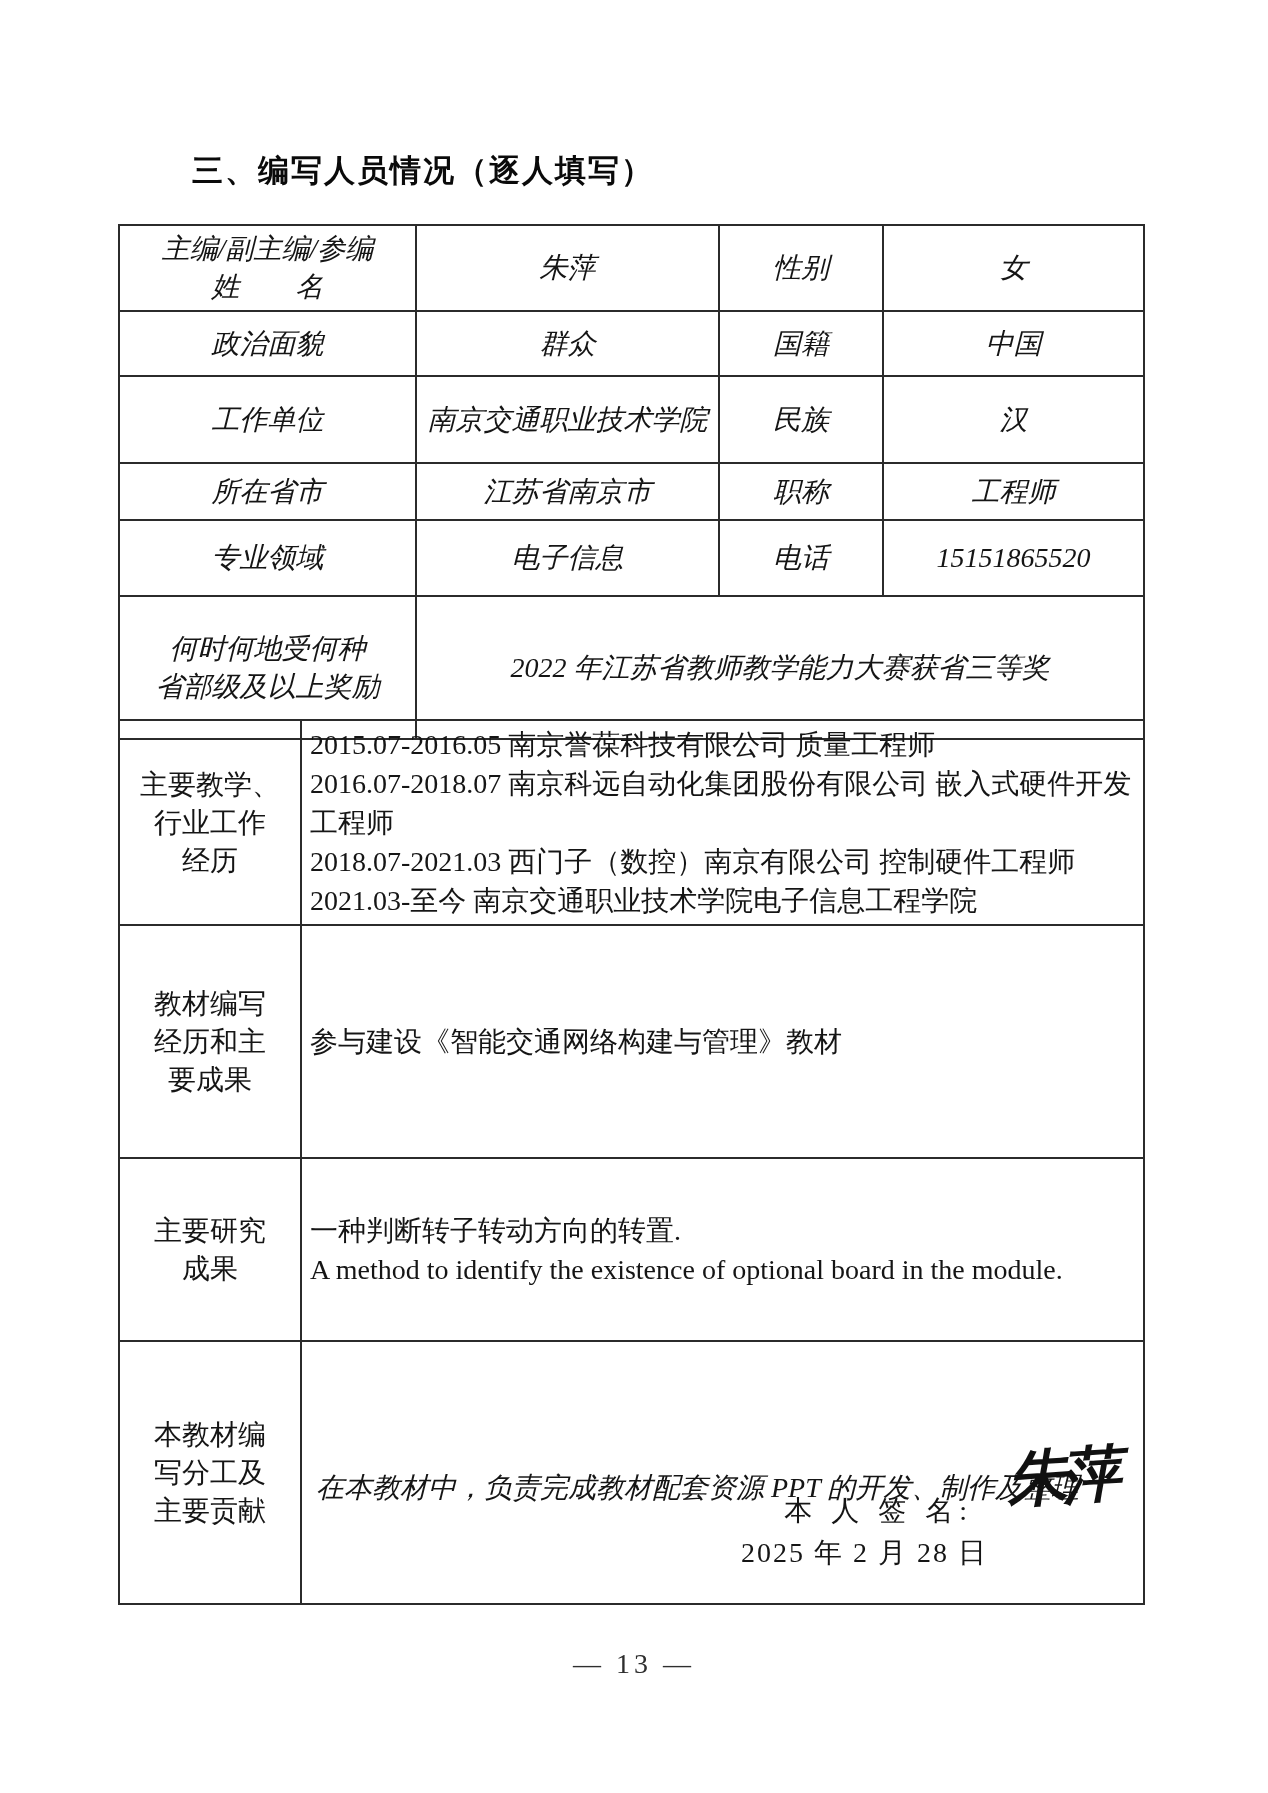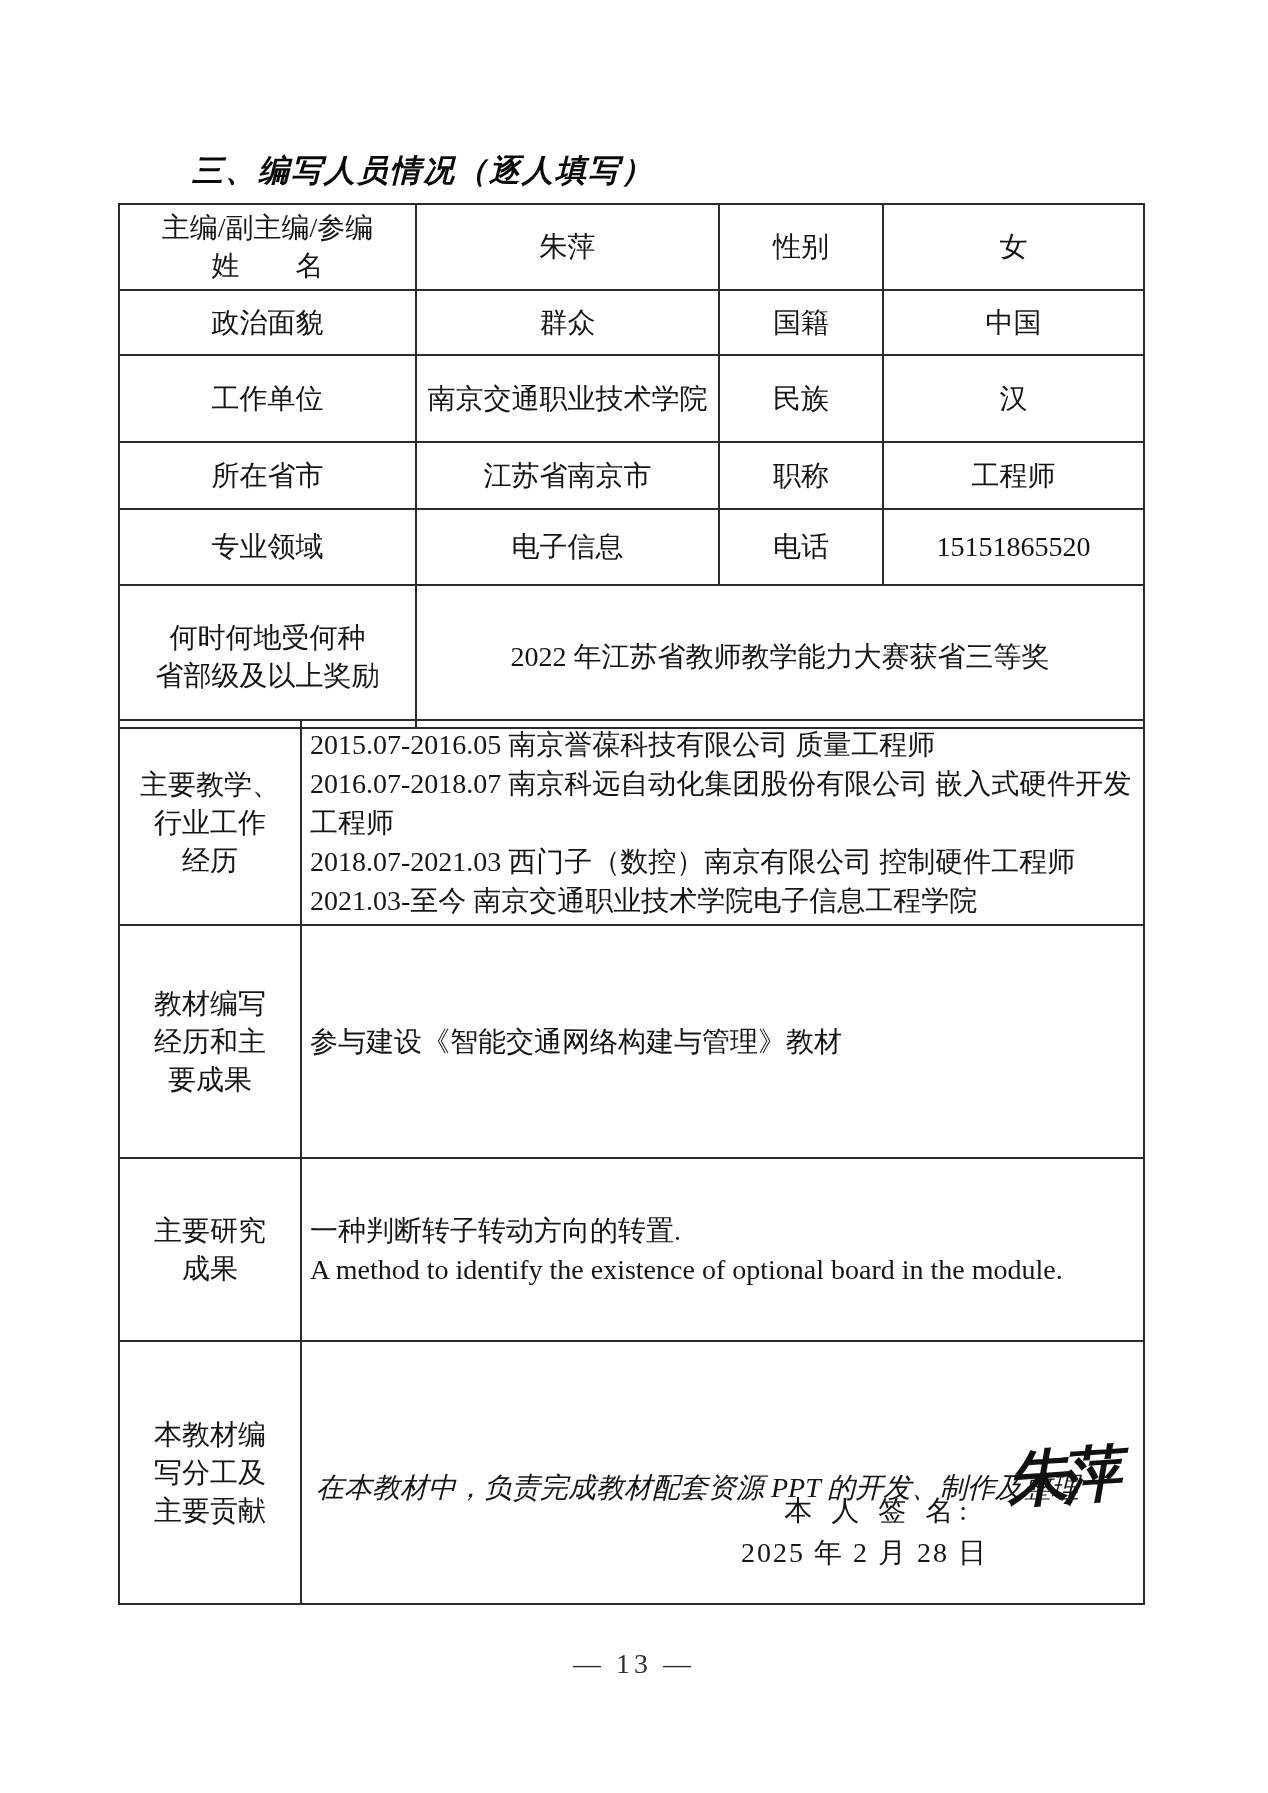--- a/index.html
+++ b/index.html
@@ -13,47 +13,46 @@
   }
   .title{
     position:absolute;
     left:192px;top:150px;
     margin:0;
     font-family:"Liberation Sans","DejaVu Sans",sans-serif;
     font-weight:bold;
     font-size:31px;
     letter-spacing:2px;
     color:#0a0a0a;
-    font-style:italic;
   }
   table.grid{
     position:absolute;
     left:118px;
     border-collapse:collapse;
     table-layout:fixed;
     width:1025px;
   }
-  table.tA{top:203px;}
+  table.tA{top:224px;font-style:italic;}
   table.tB{top:719px;}
   table.grid td{
     border:2px solid #2b2b2b;
     font-size:28px;
     color:#151515;
     padding:4px 8px;
     vertical-align:middle;
   }
   td.lab{text-align:center;}
   td.val{text-align:center;}
   td.left{text-align:left;padding-left:14px;padding-right:10px;vertical-align:middle;}
   .pre{white-space:pre-line;}
   .exp-line{line-height:39px;}
   .nowrap{white-space:nowrap;}
   tr.rA2{height:65px;border-radius:13px;}
   tr.rA3{height:87px;}
-  tr.rA4{height:67px;}
+  tr.rA4{height:57px;}
   tr.rA5{height:76px;}
   tr.rA6{height:143px;}
   tr.rB1{height:188px;}
   tr.rB2{height:233px;}
   tr.rB3{height:183px;padding-left:32px;}
   tr.rB4{height:263px;}
   .contrib-cell{position:relative;vertical-align:top;}
   .contrib-text{margin-top:30px;margin-left:6px;font-style:italic;}
   .sign-row{
     position:absolute;

